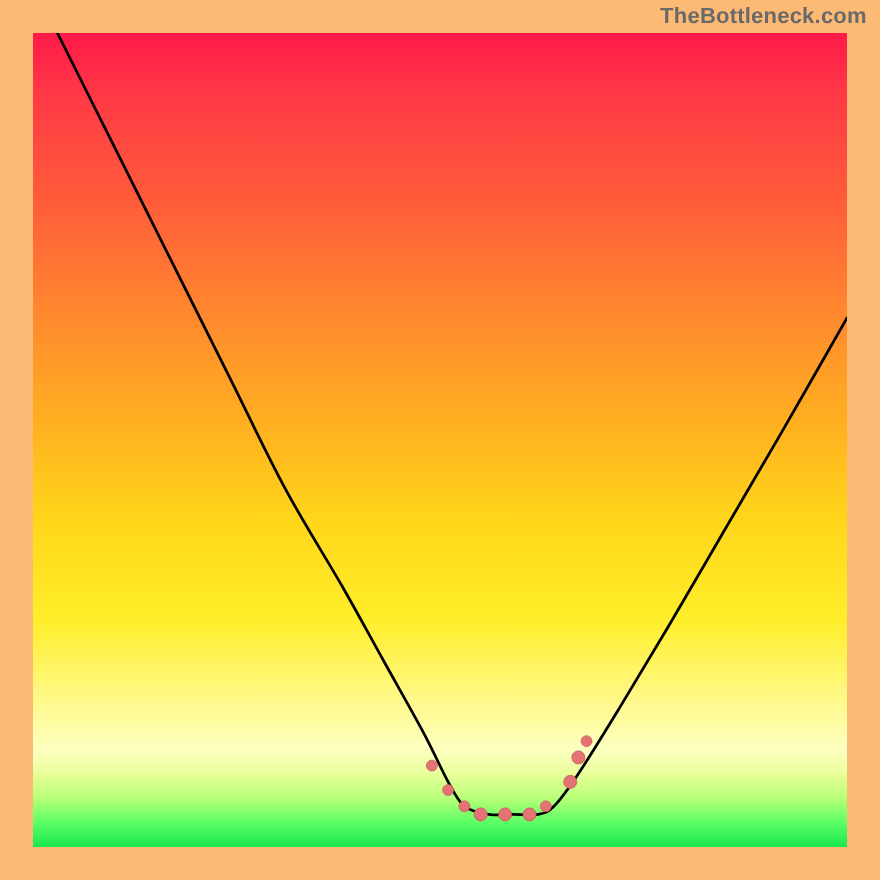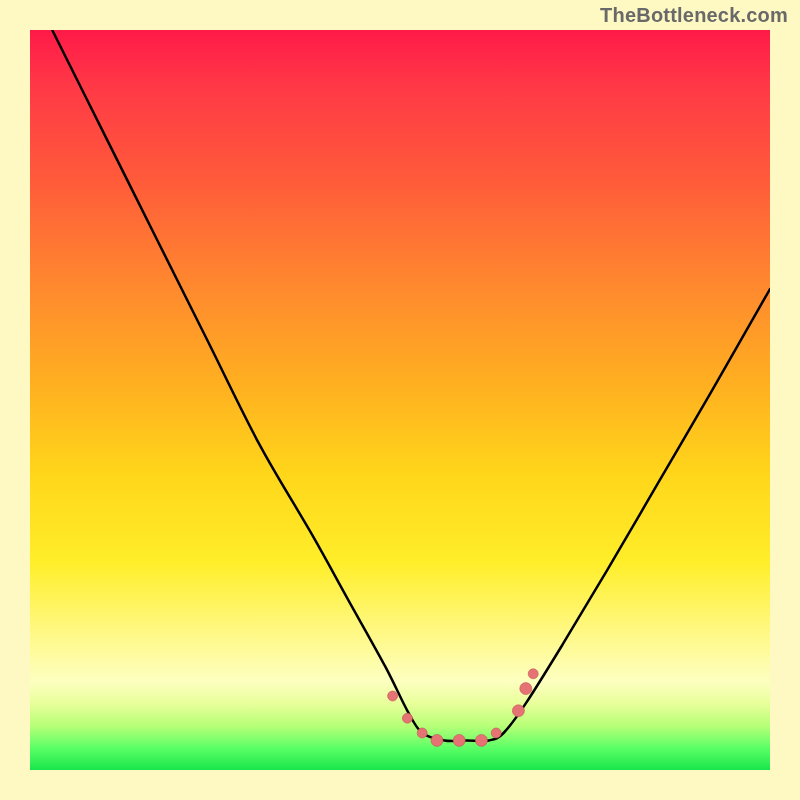--- a/index.html
+++ b/index.html
@@ -9,21 +9,21 @@
     height: 800px;
     background: #000;
     overflow: hidden;
     font-family: Arial, Helvetica, sans-serif;
   }
   .frame {
     position: absolute;
     top: 0; left: 0;
     width: 800px;
     height: 800px;
-    background: #fef9c3;
+    background: #fdba74;
   }
   .plot {
     position: absolute;
     top: 30px;
     left: 30px;
     width: 740px;
     height: 740px;
     
     background: linear-gradient(
       to bottom,

